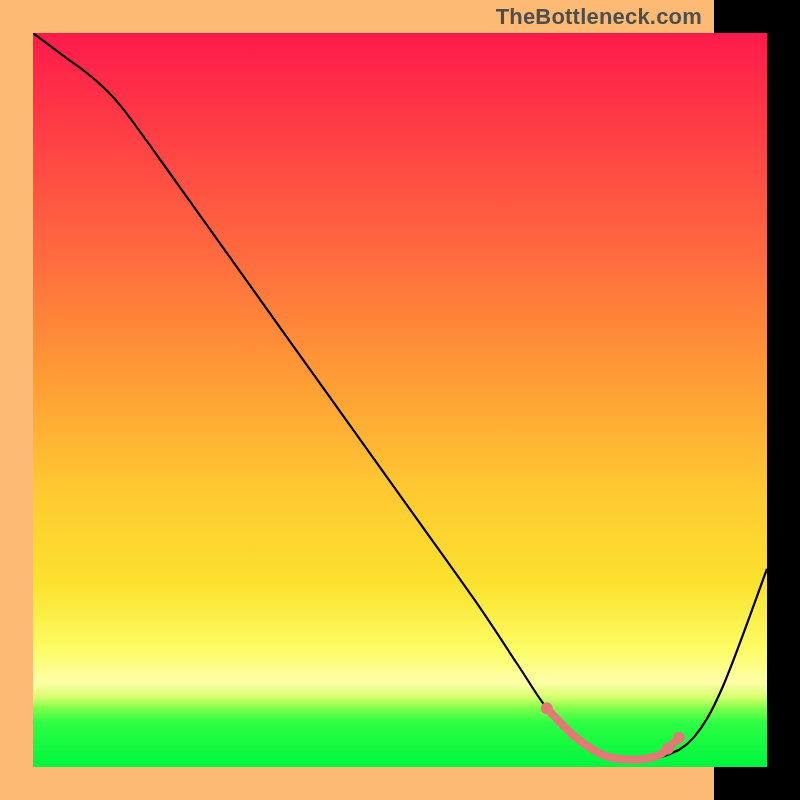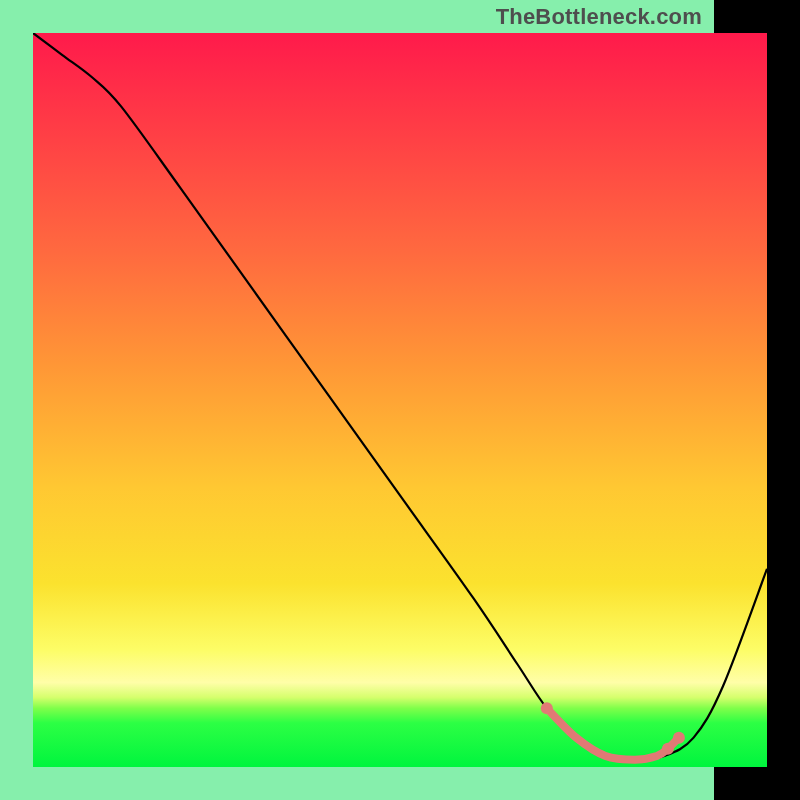--- a/index.html
+++ b/index.html
@@ -1,21 +1,21 @@
 <!DOCTYPE html>
 <html><head>
 <meta charset="utf-8">
 <style>
   * { margin: 0; padding: 0; box-sizing: border-box; }
   html, body { width: 800px; height: 800px; background: #000; overflow: hidden; }
   .frame {
     position: absolute;
     top: 0; left: 0;
     width: 714px; height: 800px;
-    background: #86efac;
+    background: #fdba74;
   }
   .watermark {
     position: absolute;
     top: 4px;
     right: 12px;
     font-family: Arial, Helvetica, sans-serif;
     font-size: 22px;
     font-weight: 600;
     color: #4e4e4e;
     letter-spacing: 0.2px;

